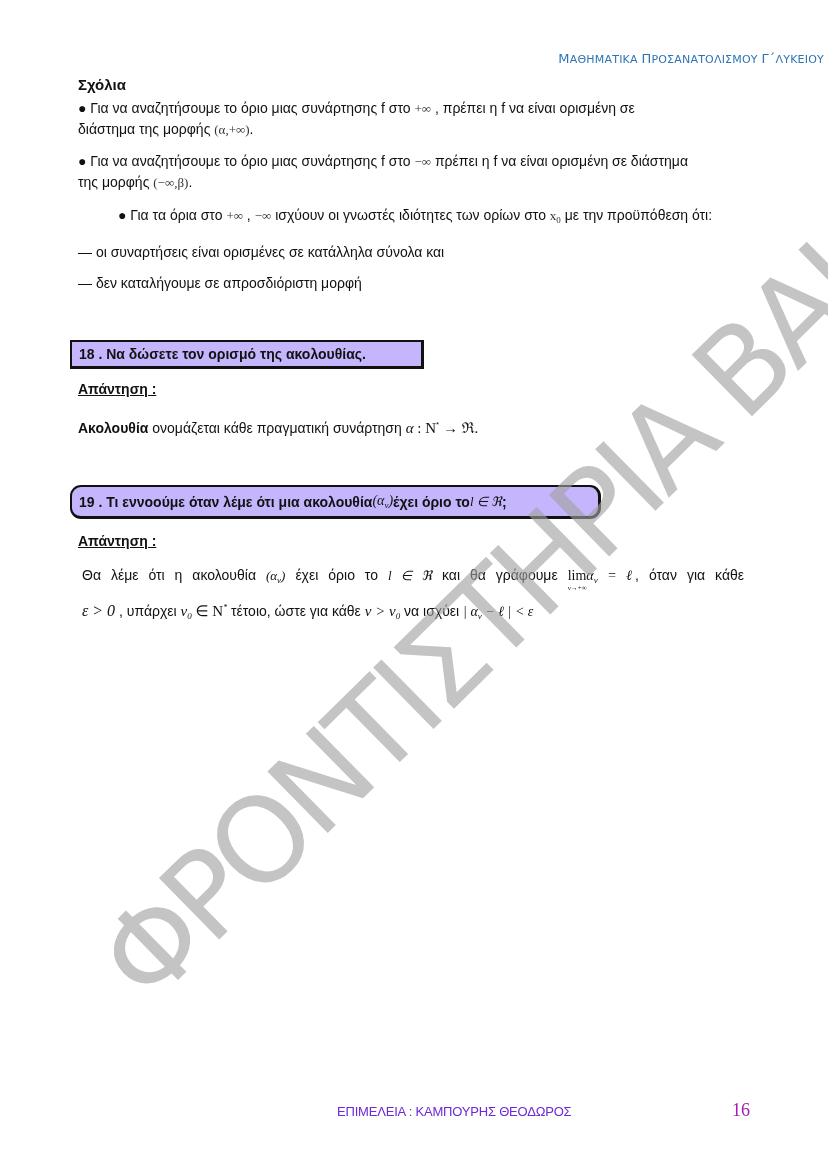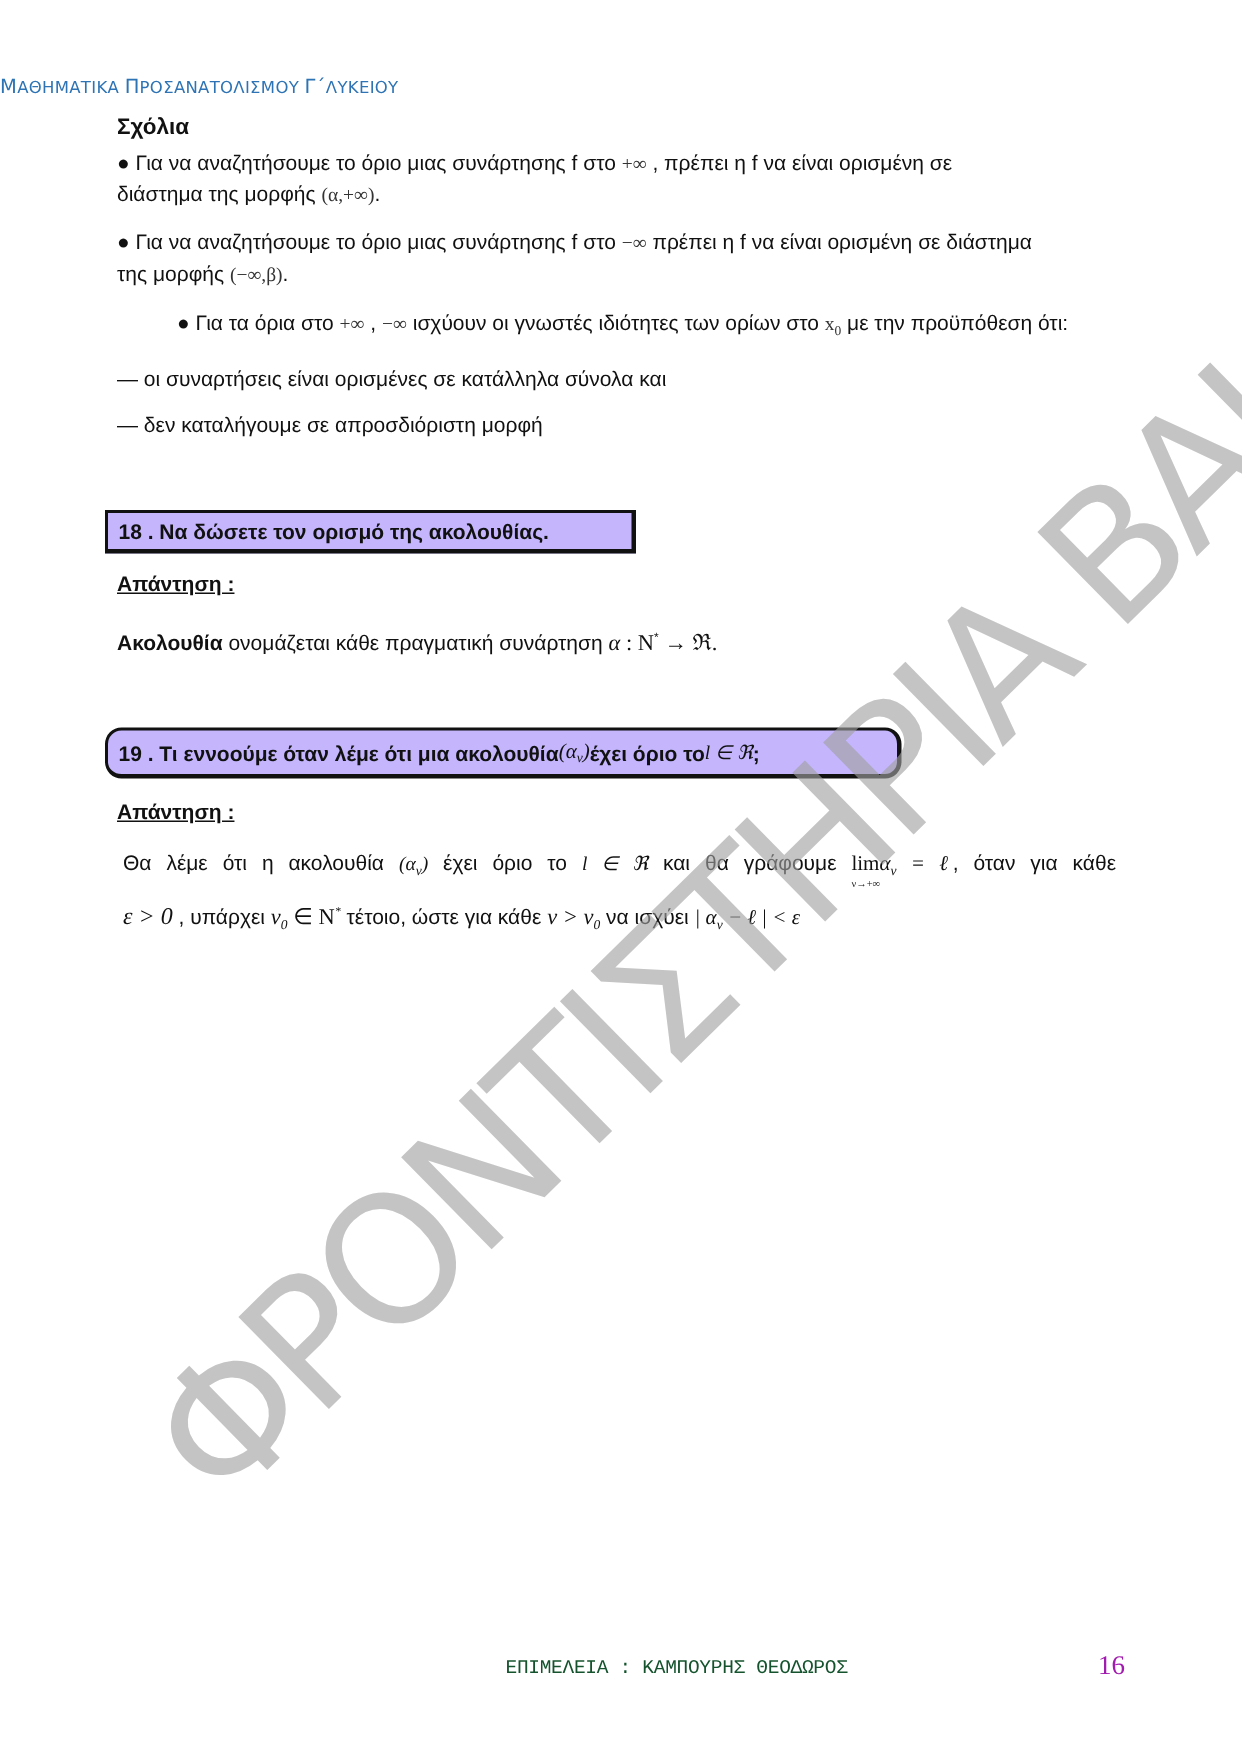--- a/index.html
+++ b/index.html
@@ -13,21 +13,21 @@
       position: relative;
       overflow: hidden;
       font-family: "Liberation Sans", sans-serif;
       color: #111111;
     }
     .page-header {
       position: absolute;
       top: 51px;
       left: 0;
       width: 824px;
-      text-align: left;
+      text-align: right;
       color: #2E74B5;
       font-size: 11px;
       letter-spacing: 0.2px;
       font-family: "DejaVu Sans", sans-serif;
     }
     .page-header .cap { font-size: 13px; }
     .section-title {
       position: absolute;
       left: 78px;
       top: 76px;
@@ -114,23 +114,23 @@
       color: rgba(160,160,160,0.62);
       letter-spacing: -6px;
       white-space: nowrap;
       pointer-events: none;
       transform-box: border-box;
     }
     .footer-left {
       position: absolute;
       top: 1104px;
       left: 337px;
-      color: #14532d;
+      color: #6d28d9;
       font-size: 13px;
-      font-family: Liberation Mono, monospace;
+      font-family: Liberation Sans, sans-serif;
       letter-spacing: -0.2px;
     }
     .footer-page {
       position: absolute;
       top: 1100px;
       left: 732px;
       font-family: "Liberation Serif", serif;
       font-size: 18px;
       color: #a21caf;
     }

